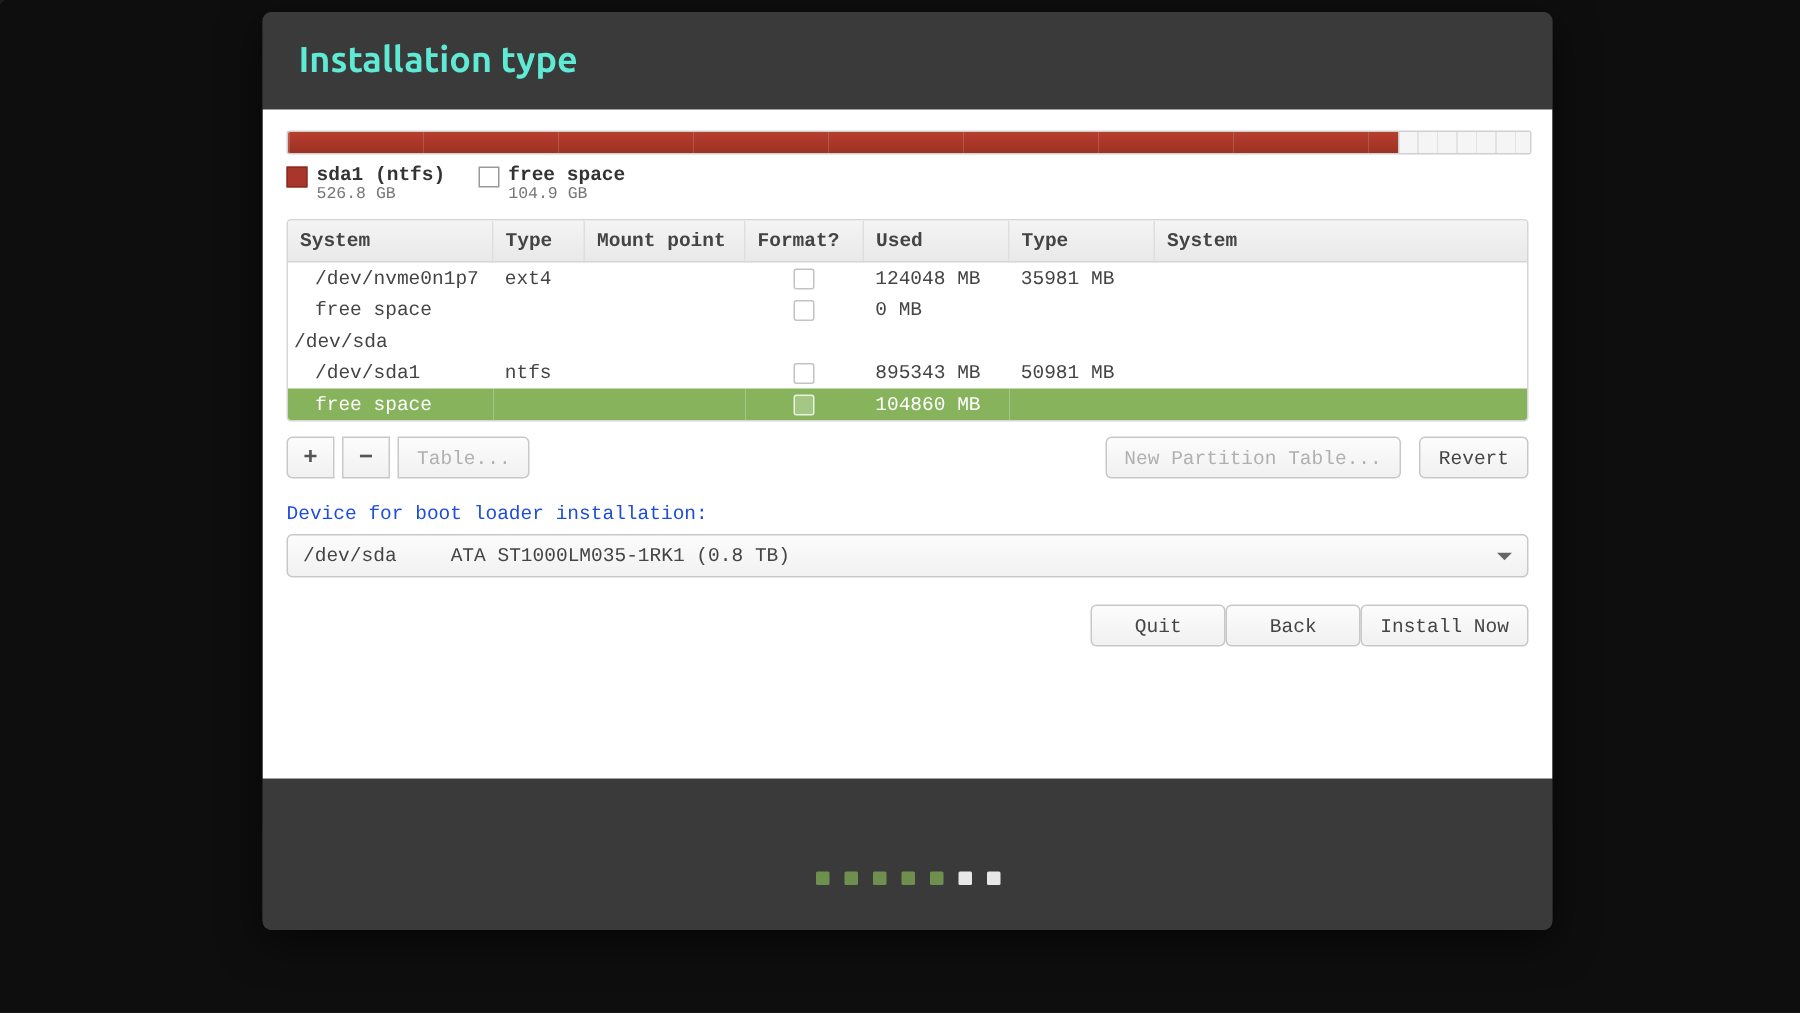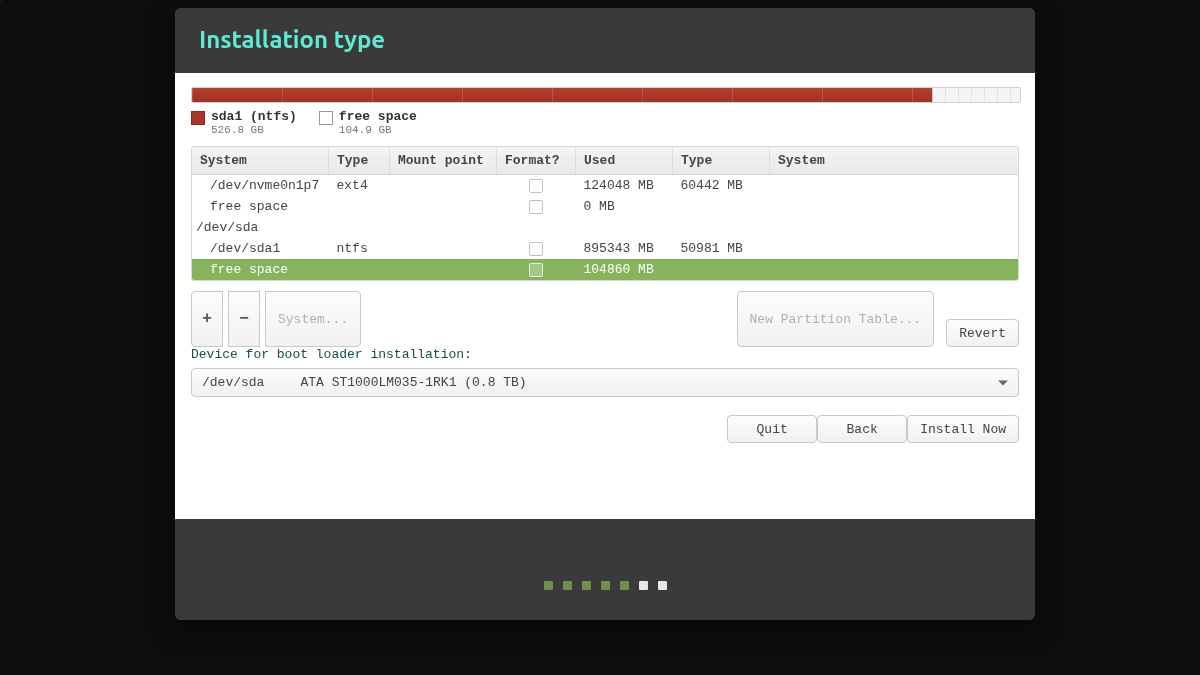--- a/index.html
+++ b/index.html
@@ -219,27 +219,27 @@
     cursor: pointer;
     min-height: 28px;
     box-sizing: border-box;
   }
   .btn.icon { width: 32px; padding: 0; font-size: 16px; font-weight: 700; color:#555; }
   .btn.disabled { color: #b0b0b0; cursor: default; }
   .btn-group { display: flex; gap: 6px; }
   .btn-group.tight .btn.icon { border-radius: 4px 0 0 4px; }
   .btn-group.tight .btn.icon + .btn.icon { border-radius: 0; margin-left:-1px;}
   .btn-group.tight .btn.icon + .btn.icon + .btn { margin-left:-1px; border-radius: 0 4px 4px 0;}
-  .btn-group.right .btn + .btn { margin-left: 6px; margin-top: 28px; }
+  .btn-group.right .btn + .btn { margin-left: 6px; }
 
   
   .boot-label {
-    margin-top: 0;
-    font-size: 13px;
-    color: #14532d;
+    margin-top: 16px;
+    font-size: 13px;
+    color: #1d4ed8;
   }
   .boot-select {
     margin-top: 6px;
     width: 100%;
     border: 1px solid #c8c8c8;
     border-radius: 4px;
     background: linear-gradient(#fcfcfc, #f1f1f1);
     padding: 6px 30px 6px 10px;
     position: relative;
     display: flex;
@@ -333,21 +333,21 @@
           </tr>
         </thead>
         <tbody>
 
         <tr class="cut">
               <td><span class="indent">/dev/nvme0n1p7</span></td>
               <td>ext4</td>
               <td></td>
               <td style="text-align: center;"><span class="fmt-box"></span></td>
               <td>124048 MB</td>
-              <td>60442 MB</td>
+              <td>35981 MB</td>
               <td></td>
             </tr>
             <tr>
               <td><span class="indent">free space</span></td>
               <td></td>
               <td></td>
               <td style="text-align: center;"><span class="fmt-box"></span></td>
               <td>0 MB</td>
               <td></td>
               <td></td>
@@ -374,21 +374,21 @@
               <td></td>
             </tr>
           </tbody>
       </table>
     </div>
 
     <div class="row-toolbar">
       <div class="btn-group tight">
         <div class="btn icon">+</div>
         <div class="btn icon">−</div>
-        <div class="btn disabled">System...</div>
+        <div class="btn disabled">Table...</div>
       </div>
       <div class="btn-group right">
         <div class="btn disabled">New Partition Table...</div>
         <div class="btn">Revert</div>
       </div>
     </div>
 
     <div class="boot-label">Device for boot loader installation:</div>
     <div class="boot-select">
       <span>/dev/sda</span>

